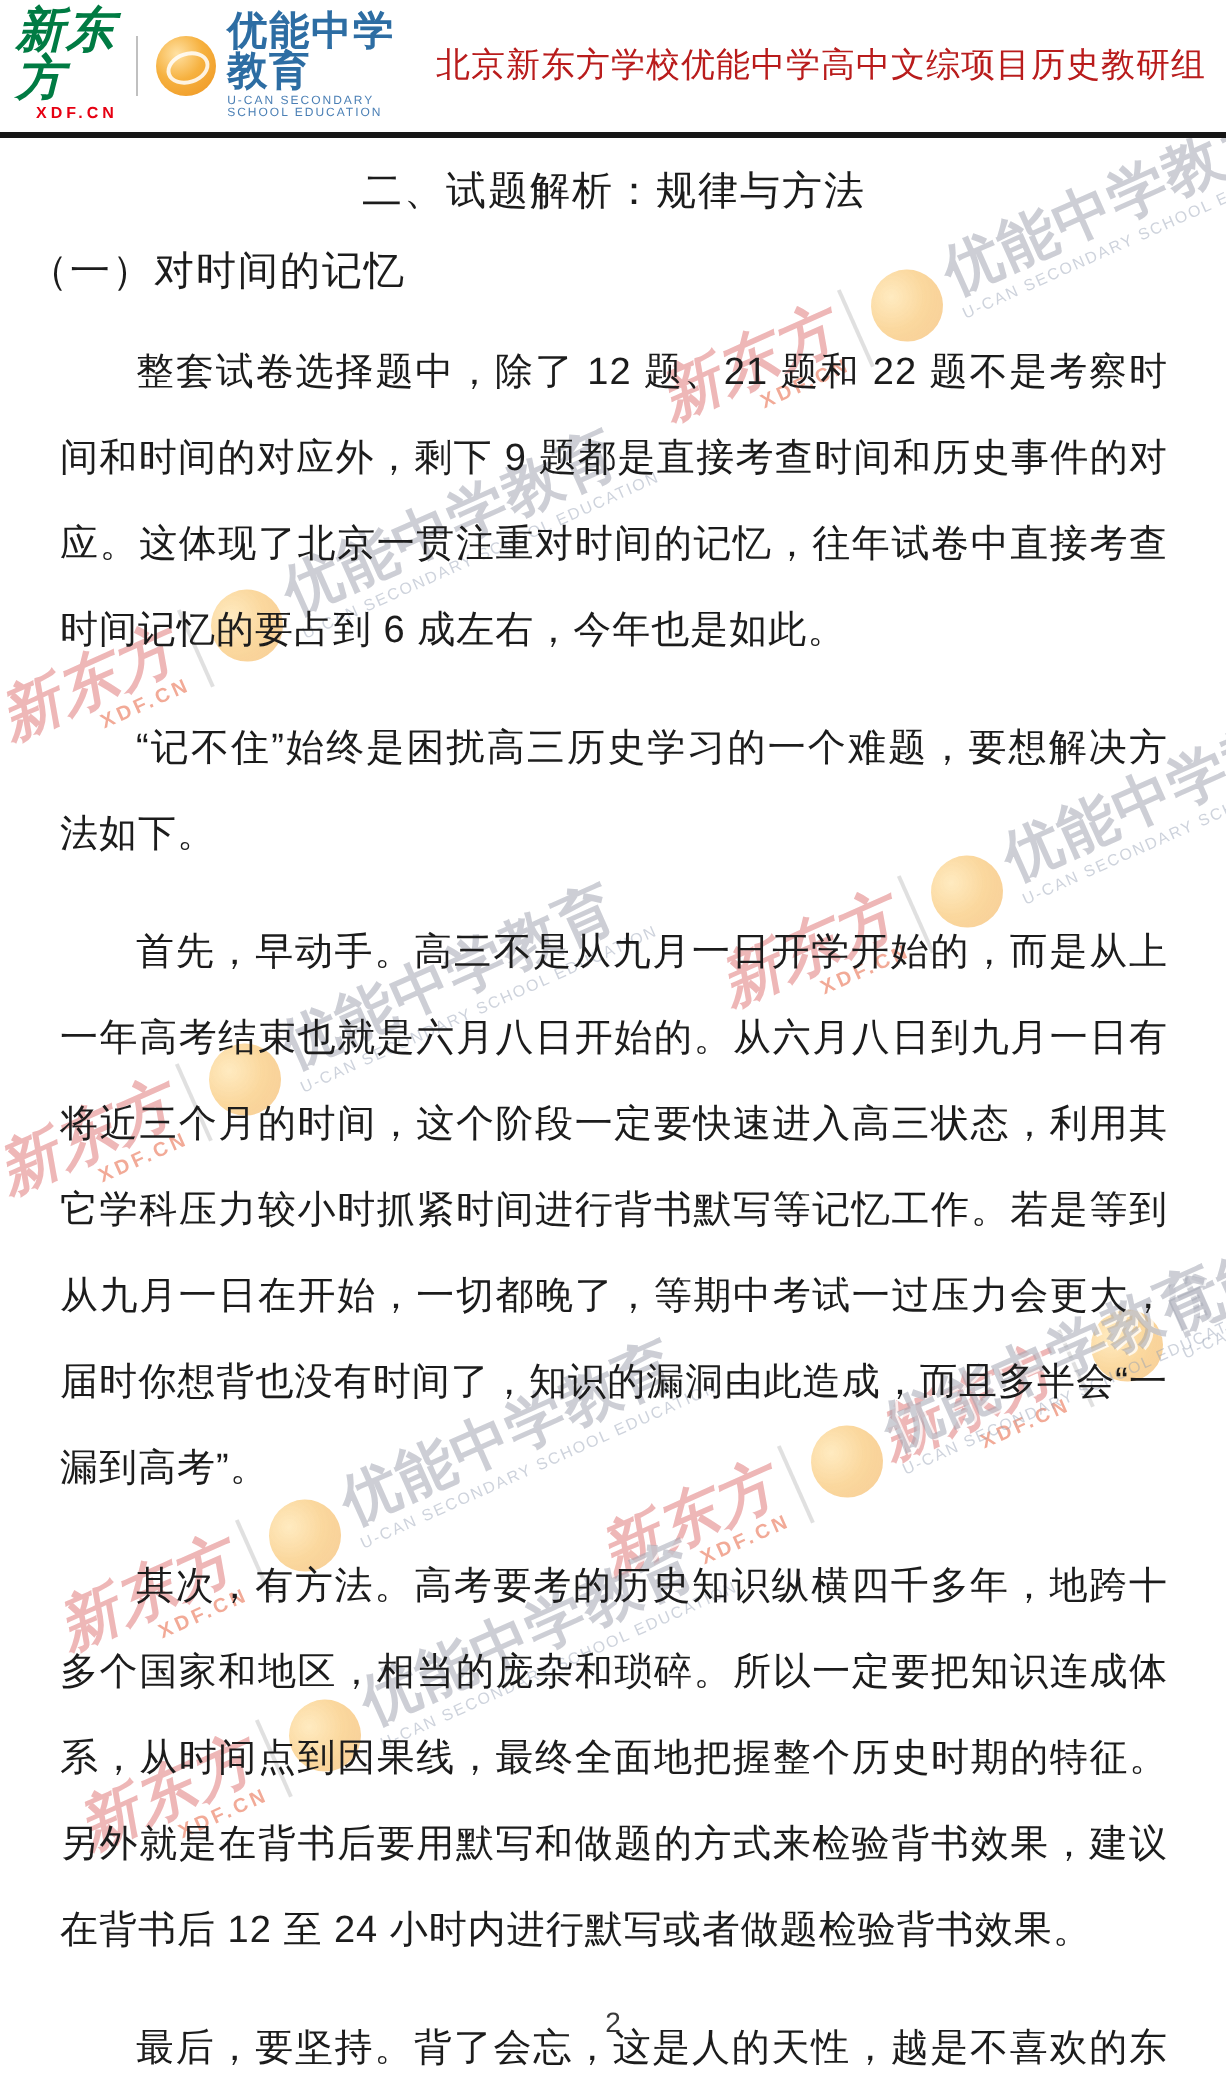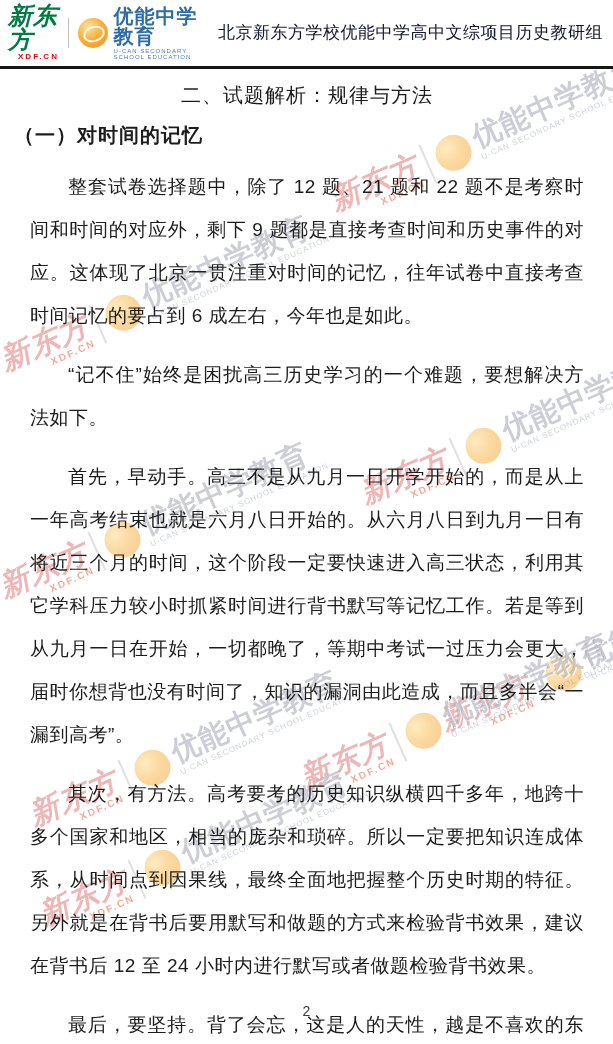--- a/index.html
+++ b/index.html
@@ -36,21 +36,21 @@
   .logo-circle::after{
     content:"";position:absolute;left:5px;top:8px;width:18px;height:12px;
     border:2px solid rgba(255,255,255,0.85);border-radius:50%;
     transform:rotate(-18deg);
   }
   .logo-ucan{display:flex;flex-direction:column;margin-left:6px;line-height:1;}
   .logo-ucan-cn{color:#2d6da3;font-size:20px;font-weight:800;letter-spacing:1px;text-shadow:0 1px 0 rgba(255,255,255,.6);}
   .logo-ucan-en{color:#4a7fb5;font-size:6px;letter-spacing:1px;margin-top:2px;filter:blur(.3px);}
   .header-title{
     margin-left:auto;
-    font-size:17px;color:#0f172a;letter-spacing:.5px;
+    font-size:17px;color:#b91c1c;letter-spacing:.5px;
     white-space:nowrap;
   }
 
   
   .watermarks{position:absolute;inset:0;z-index:1;pointer-events:none;}
   .wm{
     position:absolute;
     display:flex;align-items:center;
     width:320px;
     transform:rotate(-24deg);
@@ -79,21 +79,21 @@
   .watermarks .wm:nth-child(7){left:19px;top:735px;}
   .watermarks .wm:nth-child(8){left:29px;top:835px;}
 
   
   .content{
     position:relative;z-index:2;
     padding:13px 13px 0 14px;
     color:#1c1c1c;
   }
   .h1{font-size:20px;font-weight:400;margin:0 0 13px 0;letter-spacing:1px;text-align:center;}
-  .h2{font-size:20px;font-weight:700;margin:0 0 2px 0;letter-spacing:1px;}
+  .h2{font-size:20px;font-weight:400;margin:0 0 2px 0;letter-spacing:1px;}
   .para{
     font-size:19px;line-height:43px;
     text-align:justify;text-justify:inter-ideograph;
     text-indent:2em;
     margin:16px;
     letter-spacing:.5px;
   }
   .page-number{
     position:absolute;z-index:2;
     left:0;right:0;top:1003px;

